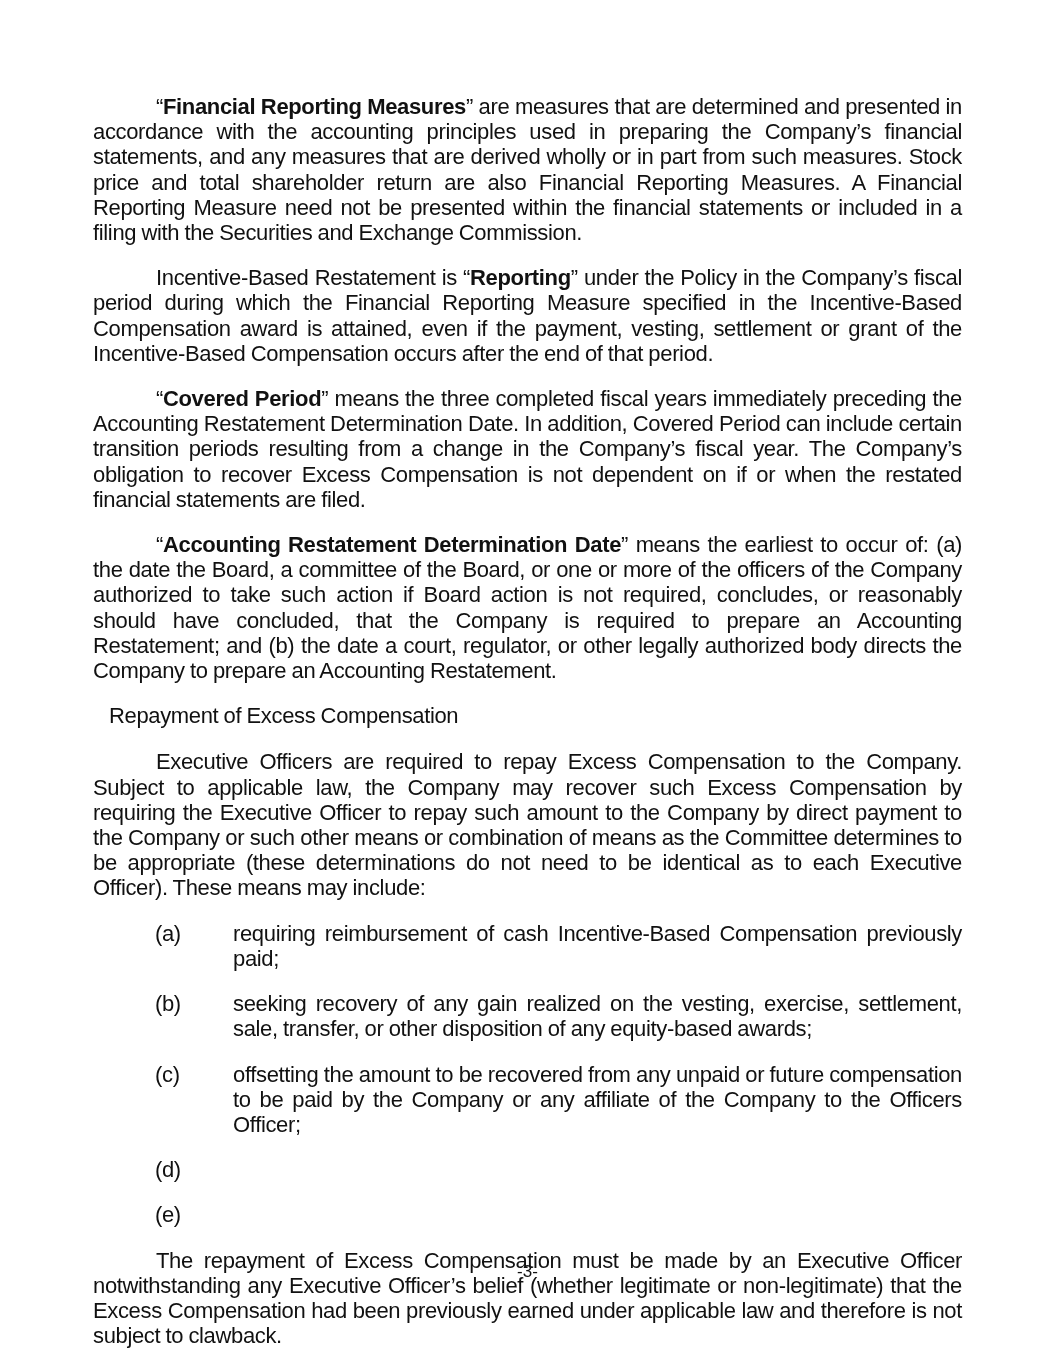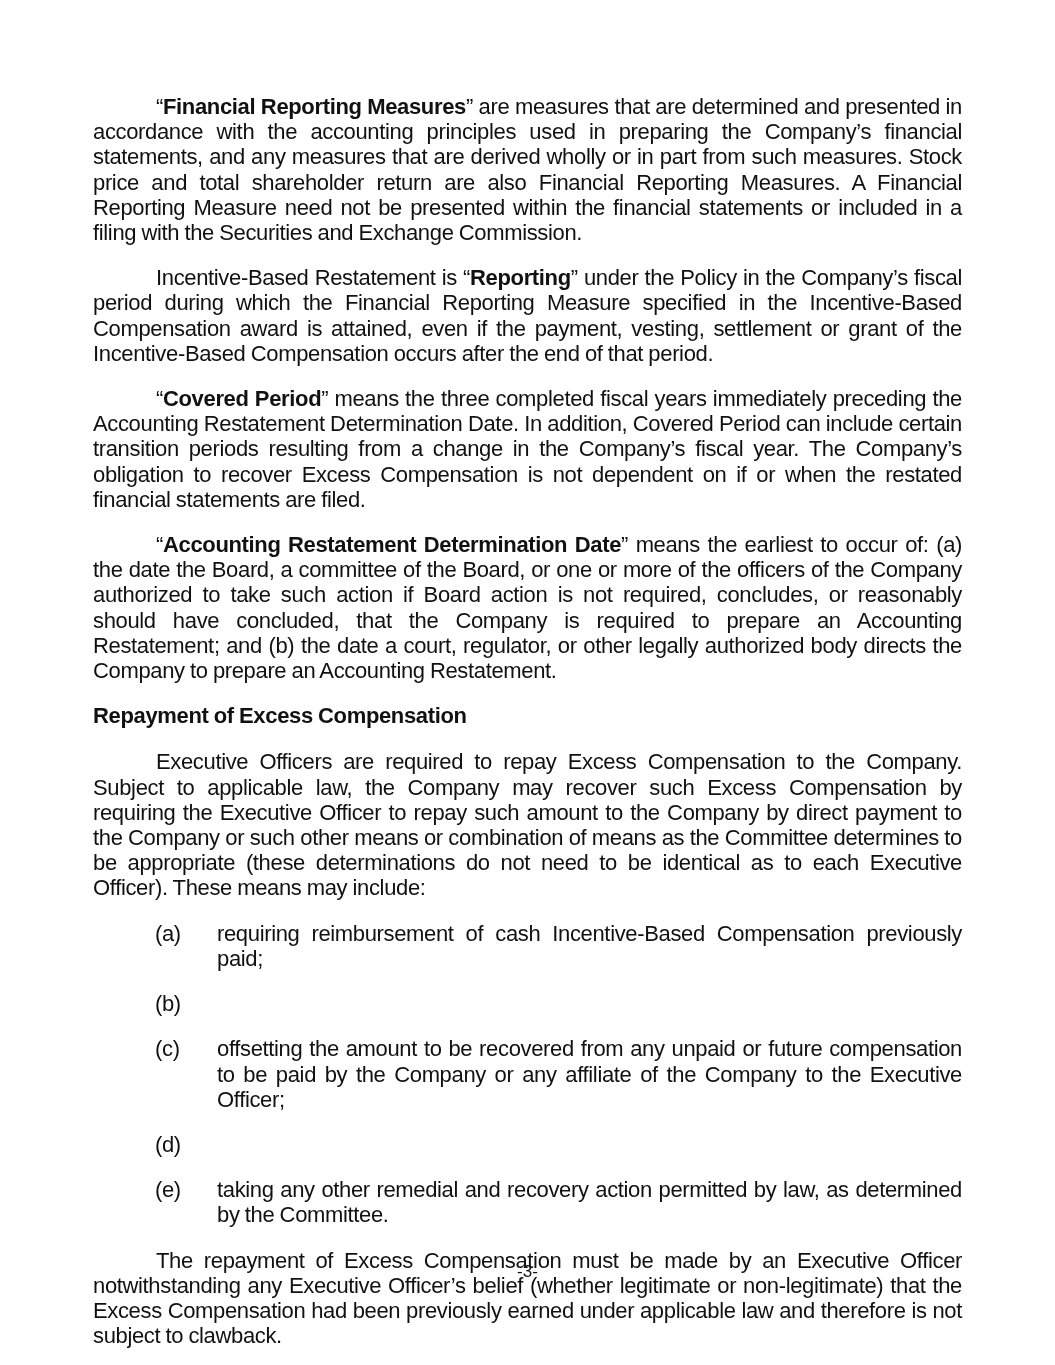--- a/index.html
+++ b/index.html
@@ -5,25 +5,25 @@
   html, body { margin: 0; padding: 0; background: #ffffff; }
   body { width: 1055px; height: 1365px; position: relative; overflow: hidden; }
   .page {
     position: absolute; left: 93px; top: 94px; width: 869px;
     font-family: "Liberation Sans", sans-serif;
     font-size: 22px; line-height: 25.2px; color: #111111;
     letter-spacing: -0.35px; word-spacing: -0.5px;
   }
   .para { margin: 0 0 20px 0; text-align: justify; text-indent: 63px; }
   .para b { font-weight: bold; }
-  .heading { margin: 0 0 21px 0; font-weight: bold; }
+  .heading { margin: 0 0 21px 16px; font-weight: normal; }
   .list { margin: 0 0 20px 0; padding: 0; }
   .li { display: flex; margin: 0 0 20px 0; }
   .li-label { width: 124px; flex: 0 0 124px; padding-left: 62px; box-sizing: border-box; }
-  .li-text { flex: 1; text-align: justify; }
+  .li-text { flex: 1; text-align: justify; margin-left: 16px; }
   .footer {
     position: absolute; left: 0; width: 1055px; top: 1262px; text-align: center;
     font-family: "Liberation Sans", sans-serif; font-size: 17px; color: #111111;
   }
 </style>
 </head>
 <body>
 
 <div class="page">
 
@@ -39,30 +39,30 @@
 
   <p class="para">Executive Officers are required to repay Excess Compensation to the Company. Subject to applicable law, the Company may recover such Excess Compensation by requiring the Executive Officer to repay such amount to the Company by direct payment to the Company or such other means or combination of means as the Committee determines to be appropriate (these determinations do not need to be identical as to each Executive Officer). These means may include:</p>
 
   <div class="list">
     <div class="li">
       <span class="li-label">(a)</span>
       <span class="li-text">requiring reimbursement of cash Incentive-Based Compensation previously paid;</span>
     </div>
     <div class="li">
       <span class="li-label">(b)</span>
+      <span class="li-text">seeking recovery of any gain realized on the vesting, exercise, settlement, sale, transfer, or other disposition of any equity-based awards;</span>
     </div>
     <div class="li">
       <span class="li-label">(c)</span>
-      <span class="li-text">offsetting the amount to be recovered from any unpaid or future compensation to be paid by the Company or any affiliate of the Company to the Executive Officer;</span>
+      <span class="li-text">offsetting the amount to be recovered from any unpaid or future compensation to be paid by the Company or any affiliate of the Company to the Officers Officer;</span>
     </div>
     <div class="li">
       <span class="li-label">(d)</span>
     </div>
     <div class="li">
       <span class="li-label">(e)</span>
-      <span class="li-text">taking any other remedial and recovery action permitted by law, as determined by the Committee.</span>
     </div>
   </div>
 
   <p class="para">The repayment of Excess Compensation must be made by an Executive Officer notwithstanding any Executive Officer’s belief (whether legitimate or non-legitimate) that the Excess Compensation had been previously earned under applicable law and therefore is not subject to clawback.</p>
 </div>
 
 <div class="footer">-3-</div>
 
 </body></html>

